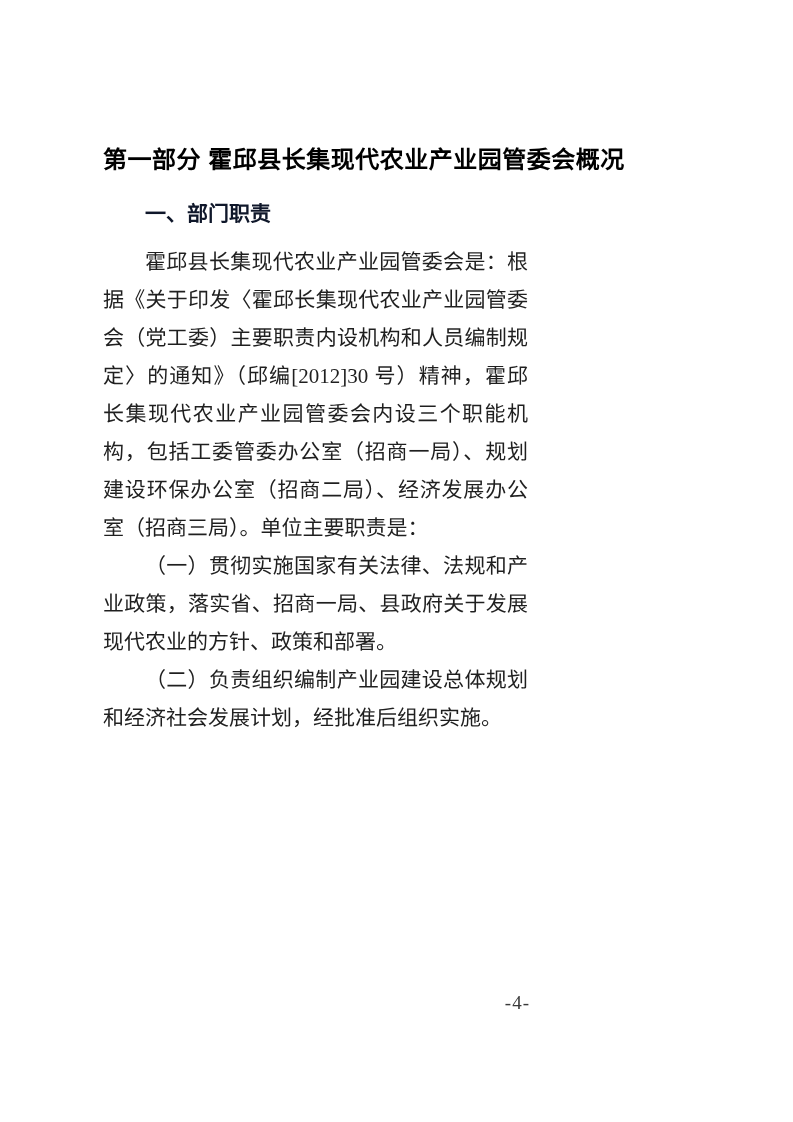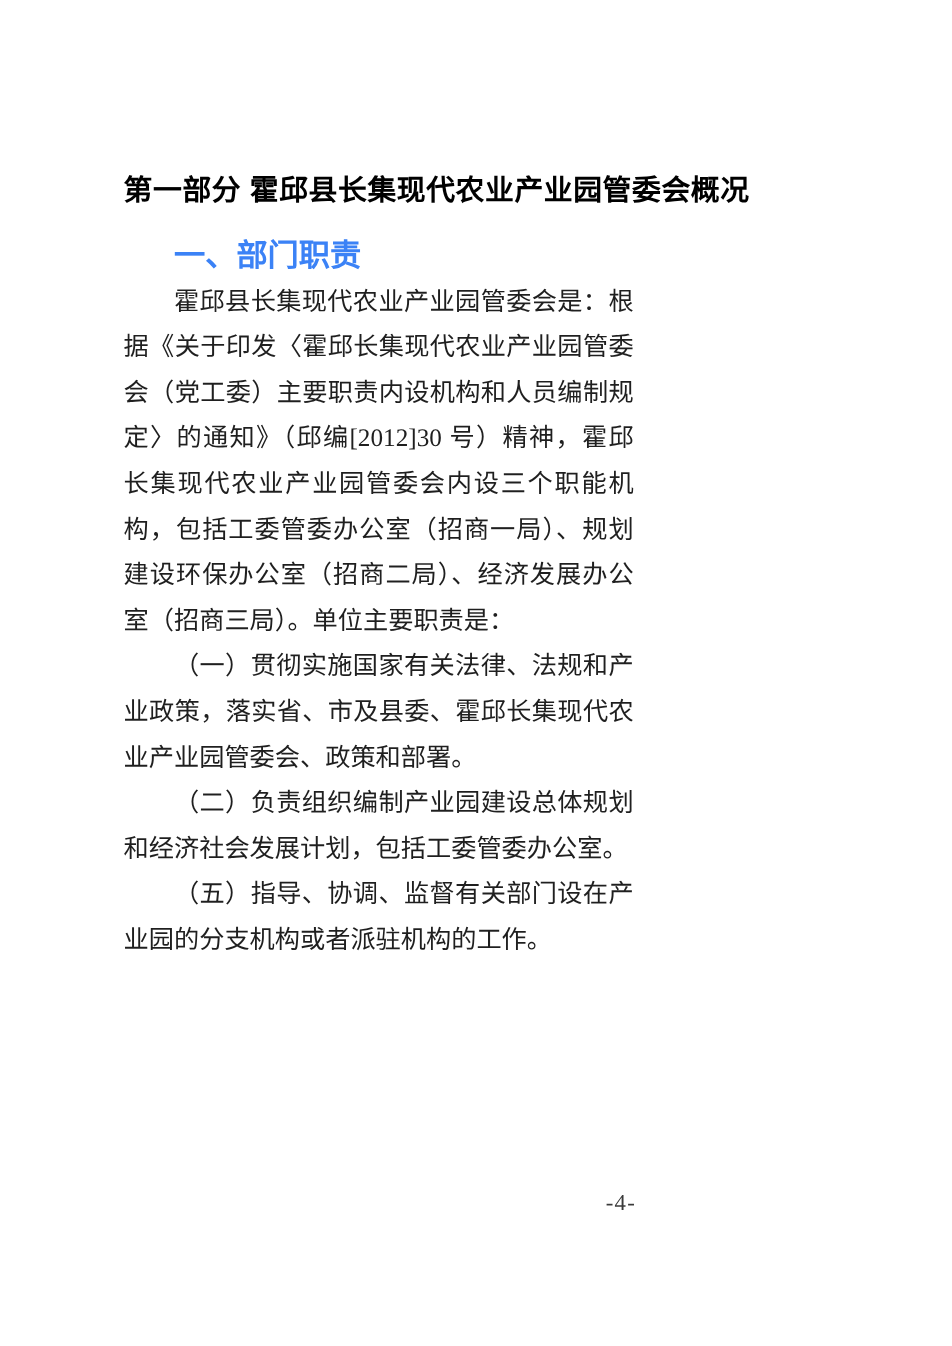--- a/index.html
+++ b/index.html
@@ -30,26 +30,26 @@
     text-align: center;
     color: #000000;
     letter-spacing: 0.5px;
     white-space: nowrap;
   }
   .section-heading {
     margin: 26px 0 0 0;
     padding-left: 42px;
     font-family: "Liberation Sans", "DejaVu Sans", sans-serif;
     font-weight: bold;
-    font-size: 26px;
+    font-size: 21px;
     line-height: 25px;
-    color: #3b82f6;
+    color: #0f172a;
   }
   .paragraphs {
-    margin-top: 6px;
+    margin-top: 17px;
   }
   .paragraphs p {
     margin: 0;
     font-size: 21px;
     line-height: 38px;
     text-indent: 2em;
     text-align: justify;
     text-justify: inter-character;
     word-break: break-all;
     color: #1f1f1f;
@@ -68,24 +68,23 @@
 <body>
 
 <div class="page">
   <div class="doc-content">
     <h1 class="doc-title">第一部分 霍邱县长集现代农业产业园管委会概况</h1>
     <h2 class="section-heading">一、部门职责</h2>
     <div class="paragraphs">
 
         <p>霍邱县长集现代农业产业园管委会是：根据《关于印发〈霍邱长集现代农业产业园管委会（党工委）主要职责内设机构和人员编制规定〉的通知》（邱编[2012]30 号）精神，霍邱长集现代农业产业园管委会内设三个职能机构，包括工委管委办公室（招商一局）、规划建设环保办公室（招商二局）、经济发展办公室（招商三局）。单位主要职责是：</p>
 
-        <p>（一）贯彻实施国家有关法律、法规和产业政策，落实省、市及县委、霍邱长集现代农业产业园管委会、政策和部署。</p>
+        <p>（一）贯彻实施国家有关法律、法规和产业政策，落实省、招商一局、县政府关于发展现代农业的方针、政策和部署。</p>
 
-        <p>（二）负责组织编制产业园建设总体规划和经济社会发展计划，包括工委管委办公室。</p>
+        <p>（二）负责组织编制产业园建设总体规划和经济社会发展计划，经批准后组织实施。</p>
 
 
 
-        <p>（五）指导、协调、监督有关部门设在产业园的分支机构或者派驻机构的工作。</p>
 
       </div>
   </div>
   <div class="page-number">-4-</div>
 </div>
 
 </body></html>

